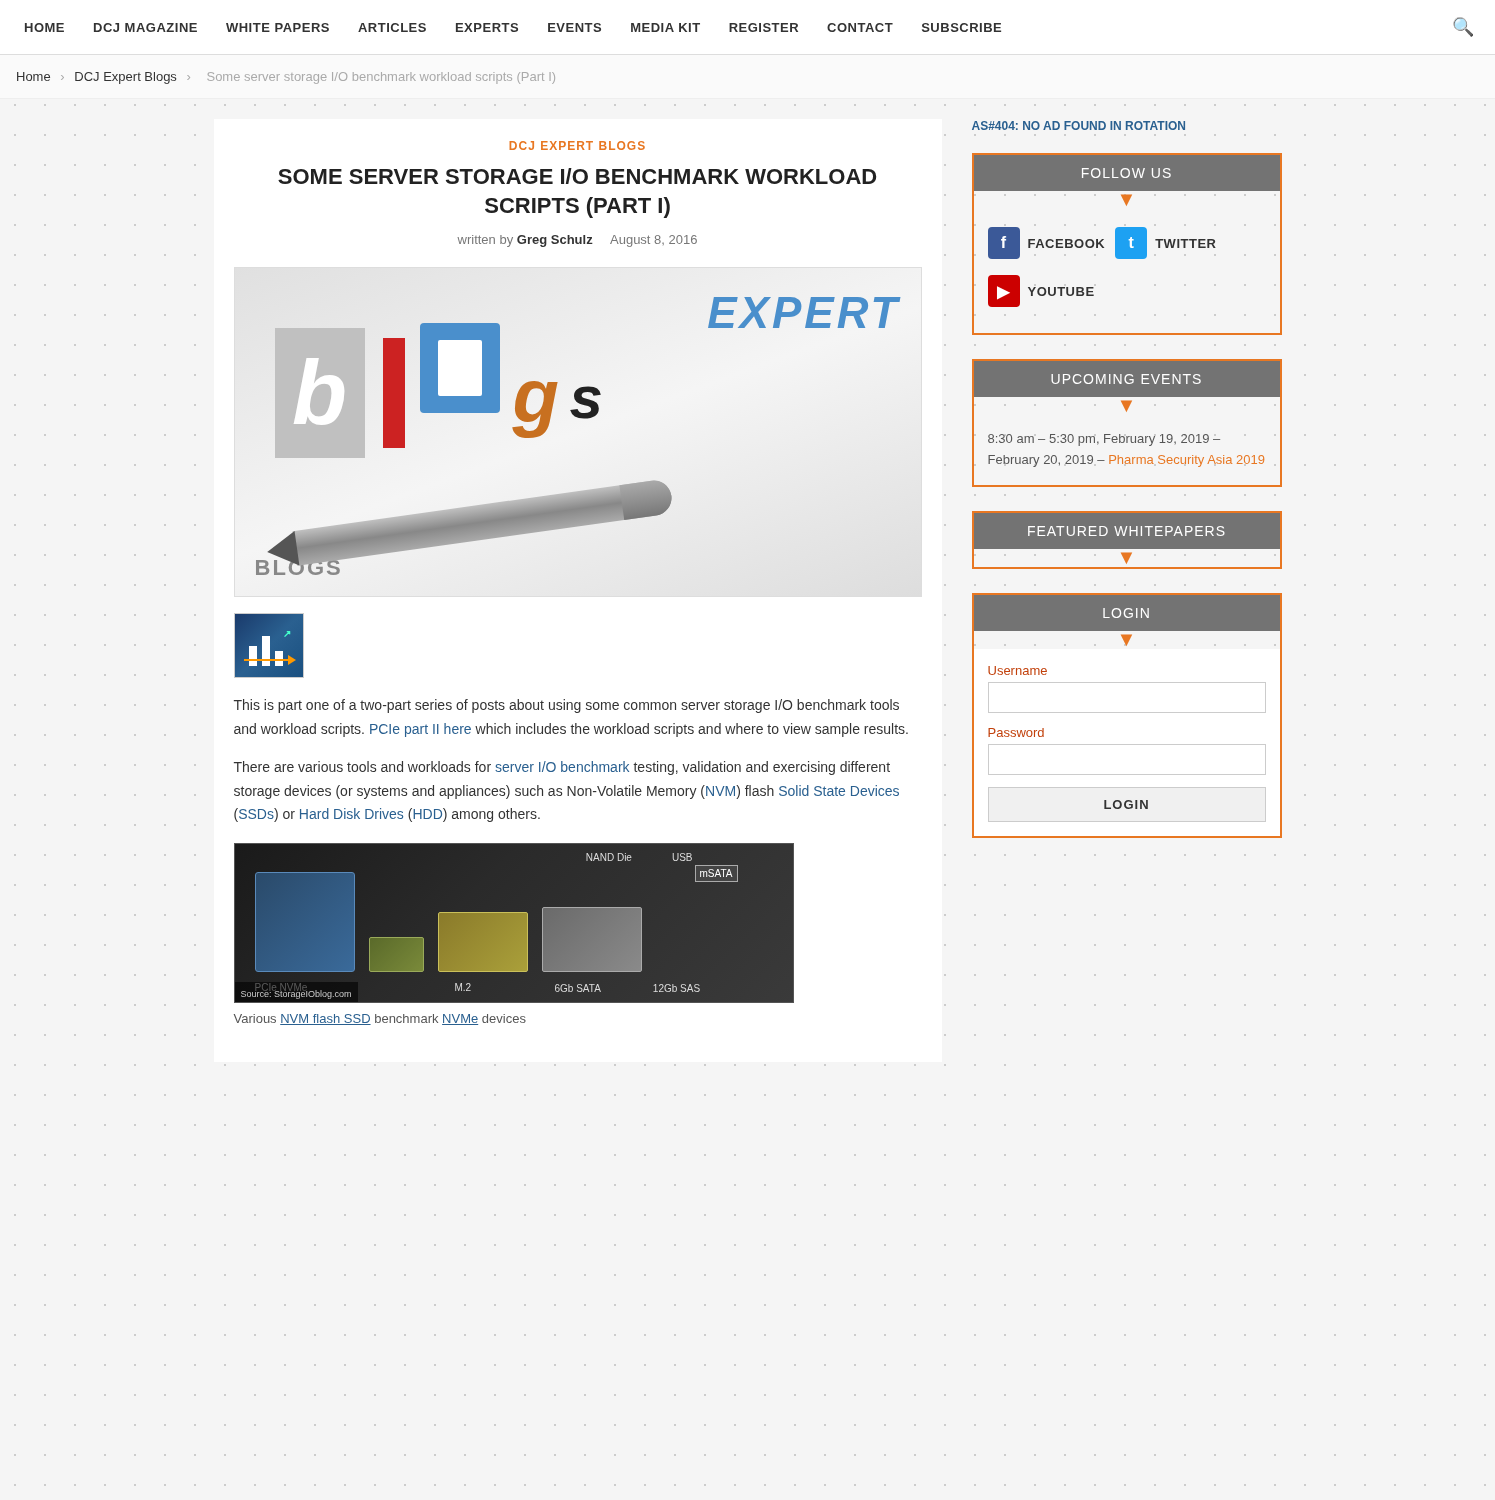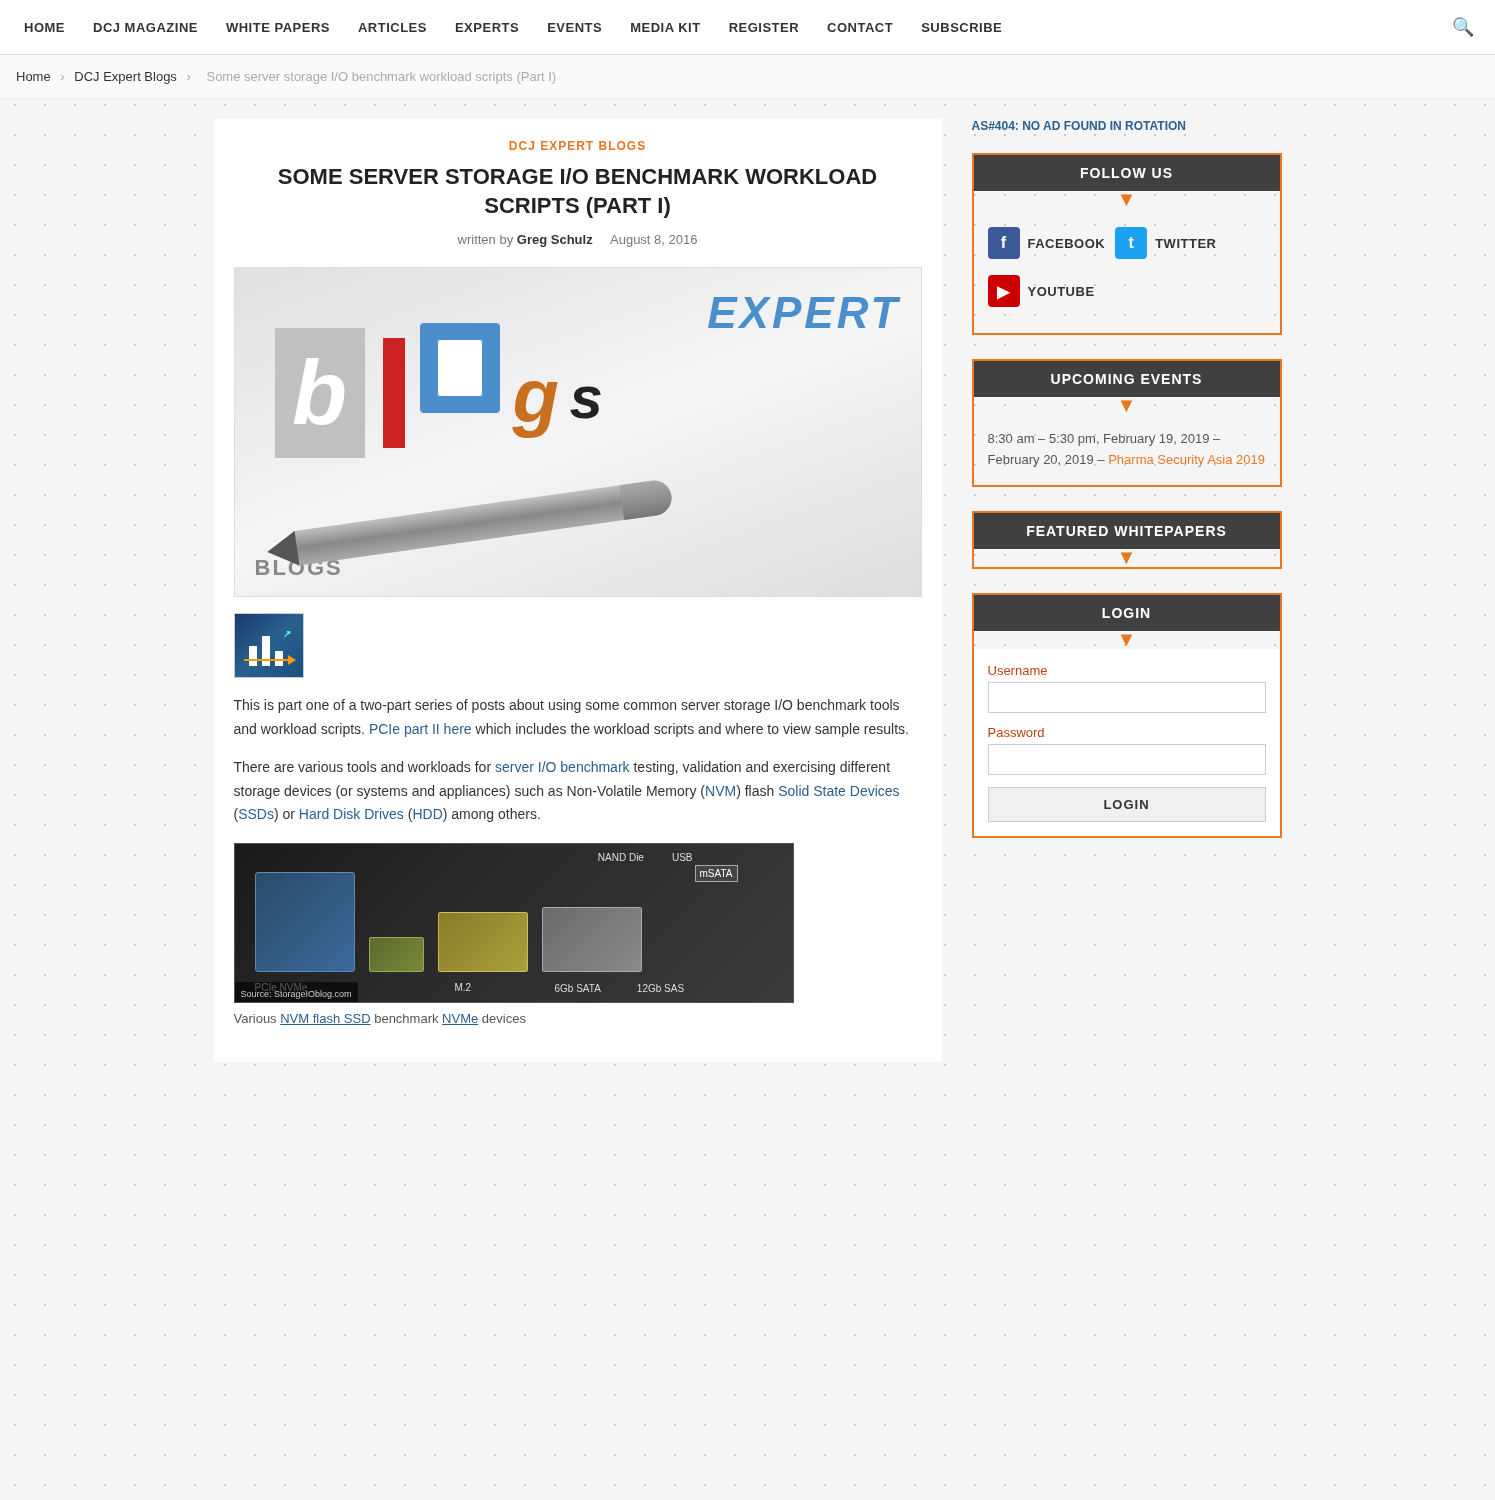--- a/index.html
+++ b/index.html
@@ -179,23 +179,23 @@
       color: #2a6090;
       margin-bottom: 20px;
       font-weight: bold;
     }
 
     .sidebar-section {
       border: 2px solid #e87722;
       margin-bottom: 24px;
     }
     .sidebar-section-header {
-      background: #404040;
+      background: #737373;
       color: #fff;
-      font-weight: bold;
+      font-weight: normal;
       font-size: 14px;
       text-align: center;
       padding: 10px;
       letter-spacing: 1px;
       text-transform: uppercase;
     }
     .sidebar-section-arrow {
       text-align: center;
       color: #e87722;
       font-size: 20px;
@@ -375,21 +375,21 @@
         <a href="#">PCIe part II here</a>
         <span> which includes the workload scripts and where to view sample results.</span>
       </p>
       <p>
         <span>There are various tools and workloads for </span><a href="#">server I/O benchmark</a><span> testing, validation and exercising different storage devices (or systems and appliances) such as Non-Volatile Memory (</span><a href="#">NVM</a><span>) flash </span><a href="#">Solid State Devices</a><span> (</span><a href="#">SSDs</a><span>) or </span><a href="#">Hard Disk Drives</a><span> (</span><a href="#">HDD</a><span>) among others.</span>
       </p>
     </div>
 
     <div class="nvme-image">
 
-      <div style="position:absolute; top:8px; right:100px; display:flex; gap:28px;">
+      <div style="position:absolute; top:8px; right:100px; display:flex; gap:40px;">
         <span style="font-size:10px; color:#ddd;">NAND Die</span>
         <span style="font-size:10px; color:#ddd;">USB</span>
       </div>
 
       <div style="position:absolute; top:20px; right:55px;">
         <span style="font-size:10px; color:#fff; background:#444; padding:2px 4px; border:1px solid #aaa;">mSATA</span>
       </div>
 
       <div style="display:flex; gap:14px; align-items:flex-end; position:absolute; bottom:30px; left:20px;">
         <div style="width:100px; height:100px; background:linear-gradient(135deg,#2a4a6a,#3a6a9a); border:1px solid #5a8aba; border-radius:3px;"></div>
@@ -399,21 +399,21 @@
       </div>
 
       <div style="position:absolute; bottom:8px; left:20px;">
         <span style="font-size:10px; color:#ddd;">PCIe NVMe</span>
       </div>
 
       <div style="position:absolute; bottom:8px; left:220px;">
         <span style="font-size:10px; color:#ddd;">M.2</span>
       </div>
 
-      <div style="position:absolute; bottom:8px; left:320px; display:flex; gap:36px;">
+      <div style="position:absolute; bottom:8px; left:320px; display:flex; gap:52px;">
         <span style="font-size:10px; color:#ddd;">6Gb SATA</span>
         <span style="font-size:10px; color:#ddd;">12Gb SAS</span>
       </div>
 
       <div style="position:absolute; bottom:0; left:0; background:rgba(0,0,0,0.6); padding:2px 6px;">
         <span style="font-size:9px; color:#ccc;">Source: StorageIOblog.com</span>
       </div>
     </div>
 
     <p class="image-caption">

